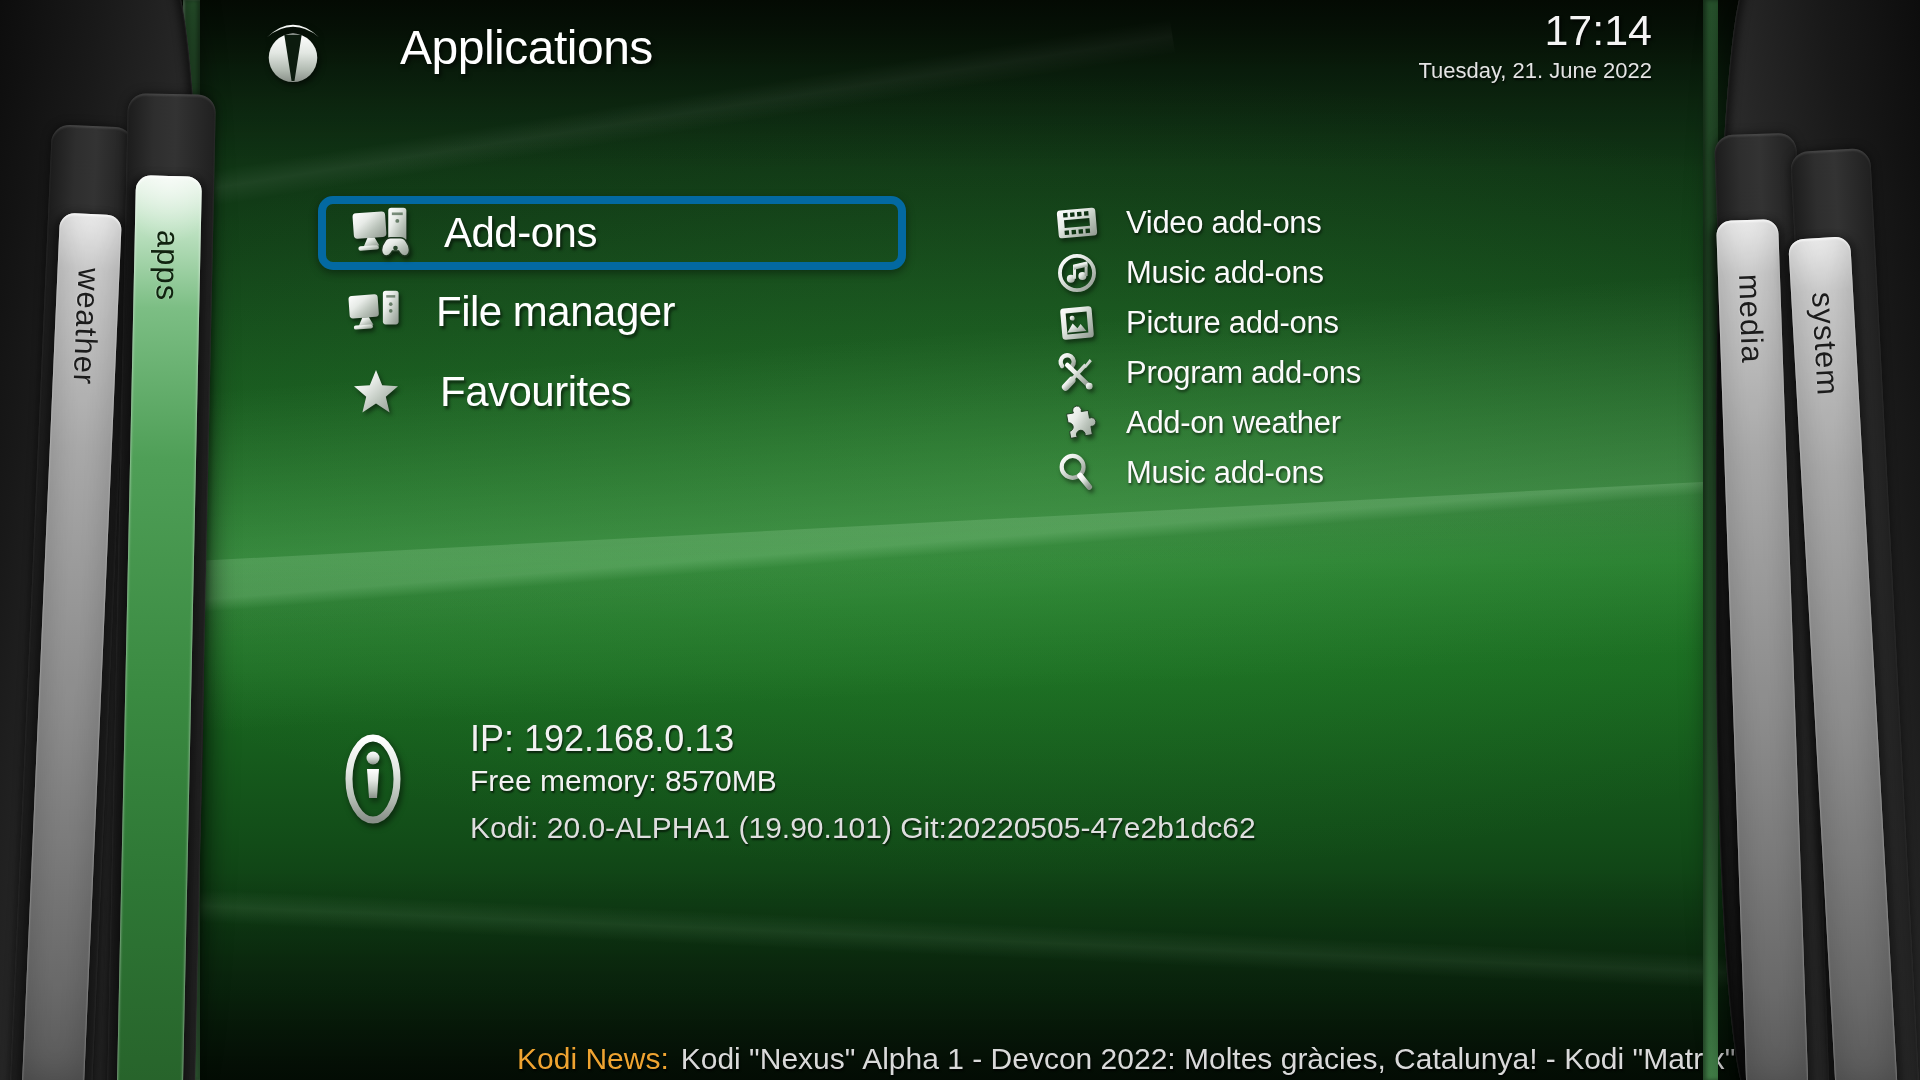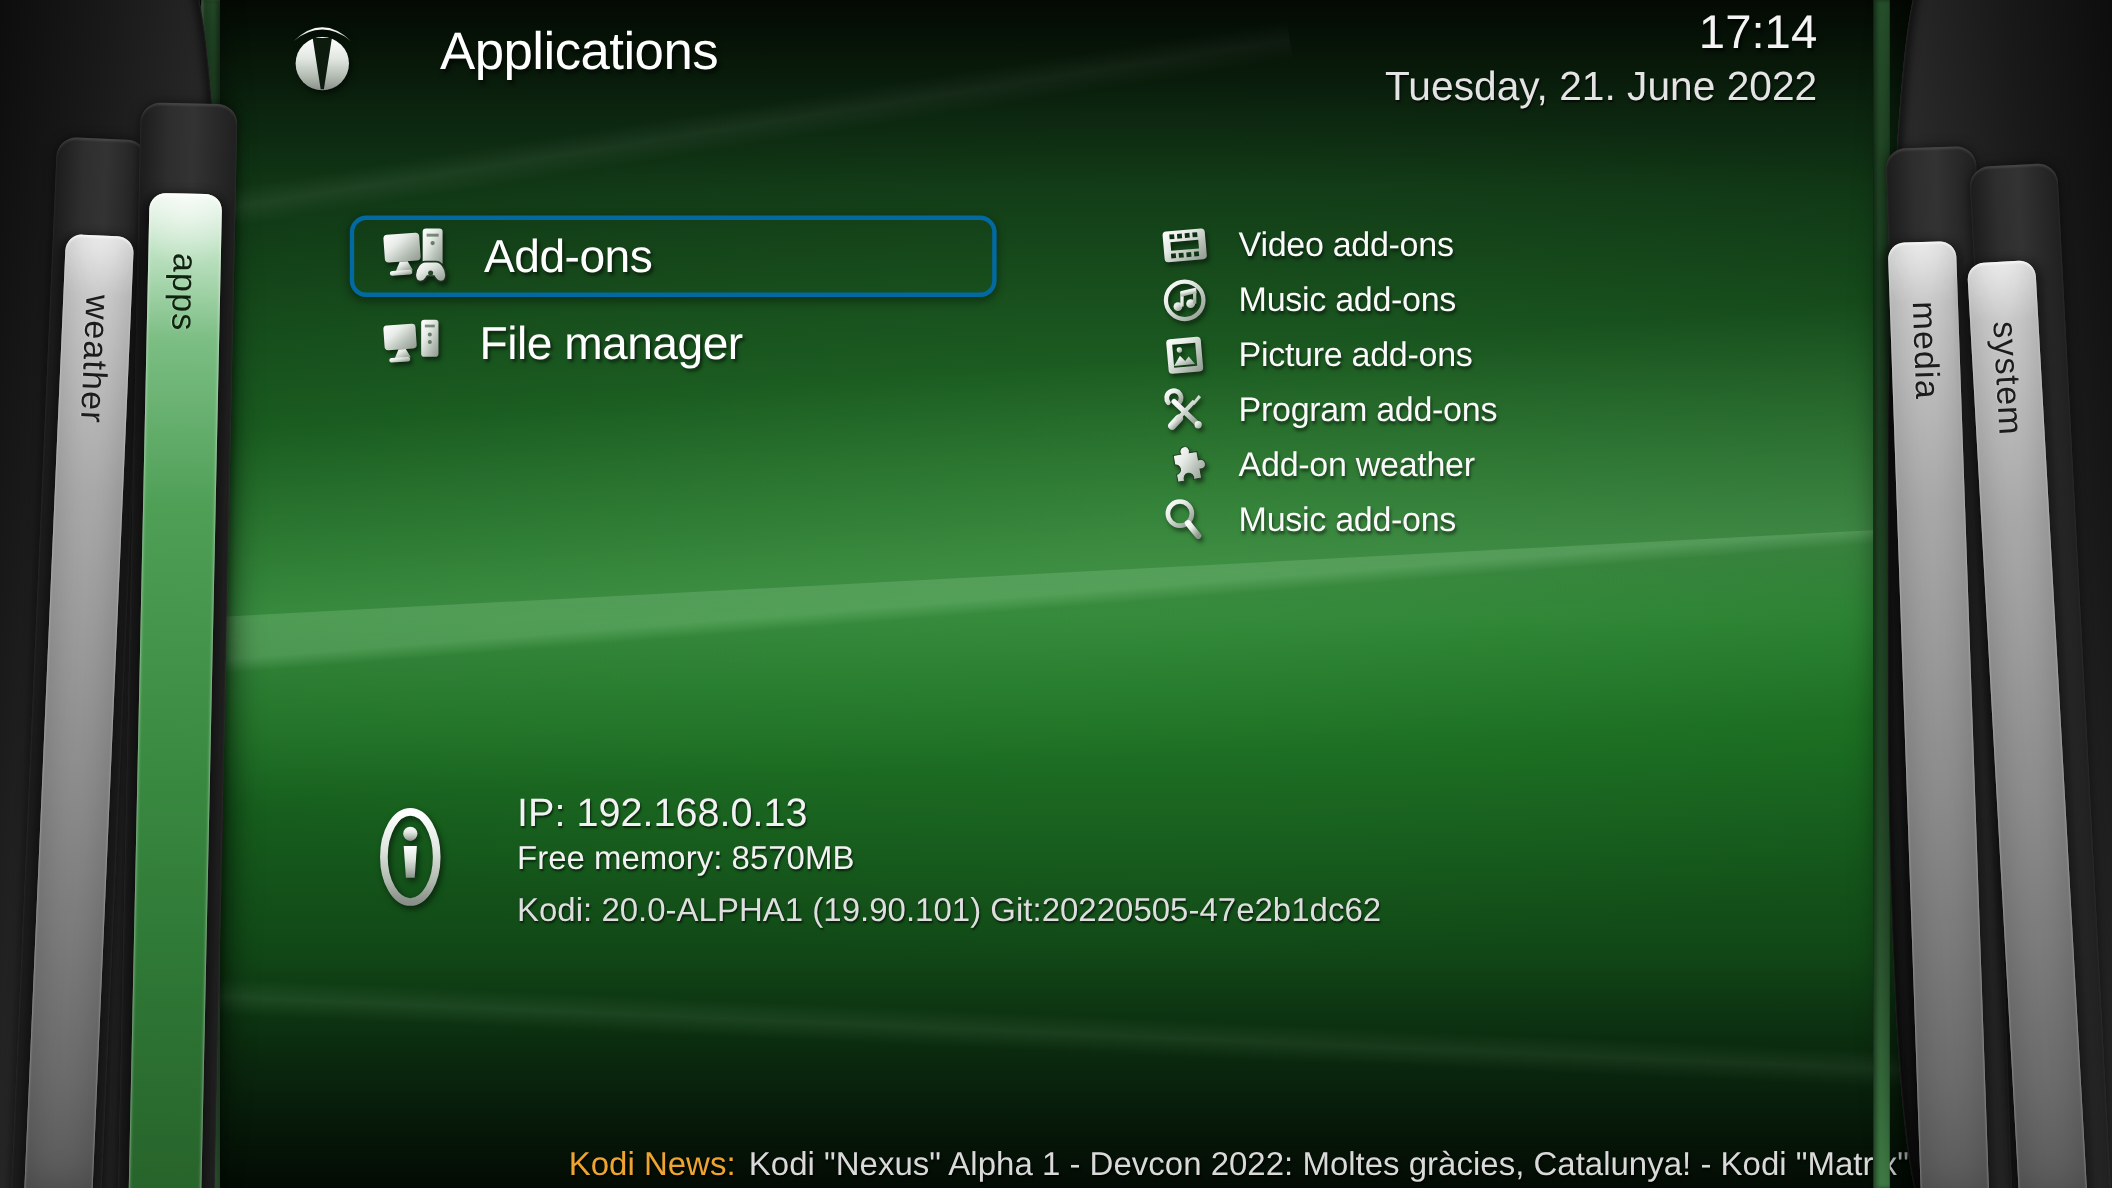--- a/index.html
+++ b/index.html
@@ -29,28 +29,28 @@
   .shade-bottom{position:absolute;left:0;bottom:0;right:0;height:210px;
        background:linear-gradient(0deg,rgba(0,0,0,.60) 0%,rgba(0,0,0,.25) 40%,rgba(0,0,0,0) 100%);}
 
   
   .logo{position:absolute;left:260px;top:18px;width:66px;height:66px;
         filter:drop-shadow(2px 3px 3px rgba(0,0,0,.6));}
   .title{position:absolute;left:400px;top:20px;font-size:48px;letter-spacing:-.5px;color:#fff;
          text-shadow:2px 3px 4px rgba(0,0,0,.65);}
   .time{position:absolute;right:268px;top:6px;font-size:43px;color:#f4f4f4;
         text-shadow:2px 2px 3px rgba(0,0,0,.7);}
-  .date{position:absolute;right:268px;top:58px;font-size:37px;color:#e4e4e4;
+  .date{position:absolute;right:268px;top:58px;font-size:22px;color:#e4e4e4;
         text-shadow:1px 2px 2px rgba(0,0,0,.7);margin-left:22px;}
 
   
   .menu-row{position:absolute;display:flex;align-items:center;color:#fff;}
   .menu-row .lbl{font-size:42px;letter-spacing:-.5px;text-shadow:2px 3px 3px rgba(0,0,0,.55);}
   .menu-row .ic{filter:drop-shadow(2px 3px 2px rgba(0,0,0,.5));flex:0 0 auto;}
-  .row-sel{left:318px;top:196px;width:588px;height:74px;border:4px solid #0369a1;border-radius:15px;
+  .row-sel{left:318px;top:196px;width:588px;height:74px;border:8px solid #0369a1;border-radius:15px;
            box-shadow:0 3px 9px rgba(0,0,0,.4);padding-left:26px;gap:34px;box-sizing:border-box;}
   .row-2{left:348px;top:278px;height:68px;gap:34px;}
   .row-3{left:352px;top:358px;height:68px;gap:40px;}
 
   
   .sub-row{position:absolute;left:1056px;display:flex;align-items:center;gap:28px;height:46px;color:#fafafa;}
   .sub-row .lbl{font-size:31px;letter-spacing:-.3px;text-shadow:1px 2px 3px rgba(0,0,0,.6);}
   .sub-row .ic{filter:drop-shadow(2px 3px 2px rgba(0,0,0,.5));flex:0 0 auto;}
 
   
@@ -178,20 +178,26 @@
         <rect x="4" y="35.5" width="17" height="3.6" rx="1.8" fill="url(#silver)"></rect>
       </g>
       <rect x="31" y="5" width="14" height="30" rx="2.5" fill="url(#silver)"></rect>
       <rect x="34" y="9" width="8" height="2.2" fill="#2b4a2d" opacity=".6"></rect>
       <circle cx="38" cy="17" r="1.6" fill="#2b4a2d" opacity=".65"></circle>
       <circle cx="38" cy="23" r="1.6" fill="#2b4a2d" opacity=".65"></circle>
     </svg>
     <span class="lbl">File manager</span>
   </div>
 
+  <div class="menu-row row-3">
+    <svg class="ic" width="48" height="48" viewBox="0 0 48 48">
+      <polygon points="24,2 30.2,17.2 46,18.3 33.8,28.8 37.6,44.5 24,35.6 10.4,44.5 14.2,28.8 2,18.3 17.8,17.2" fill="url(#silver)"></polygon>
+    </svg>
+    <span class="lbl">Favourites</span>
+  </div>
 
   <div class="sub-row" style="top:250px">
     <svg class="ic" width="42" height="42" viewBox="0 0 48 48">
       <circle cx="24" cy="24" r="19.5" fill="none" stroke="url(#silver)" stroke-width="4.4"></circle>
       <circle cx="17" cy="30.5" r="4.6" fill="url(#silver)"></circle>
       <circle cx="30.2" cy="27.5" r="4.6" fill="url(#silver)"></circle>
       <path d="M21.2,30.5 V16 L34.4,12.8 V27.5" fill="none" stroke="url(#silver)" stroke-width="3.4"></path>
       <path d="M20,17.8 L35.8,14" fill="none" stroke="url(#silver)" stroke-width="5.2"></path>
     </svg>
     <span class="lbl">Music add-ons</span>

